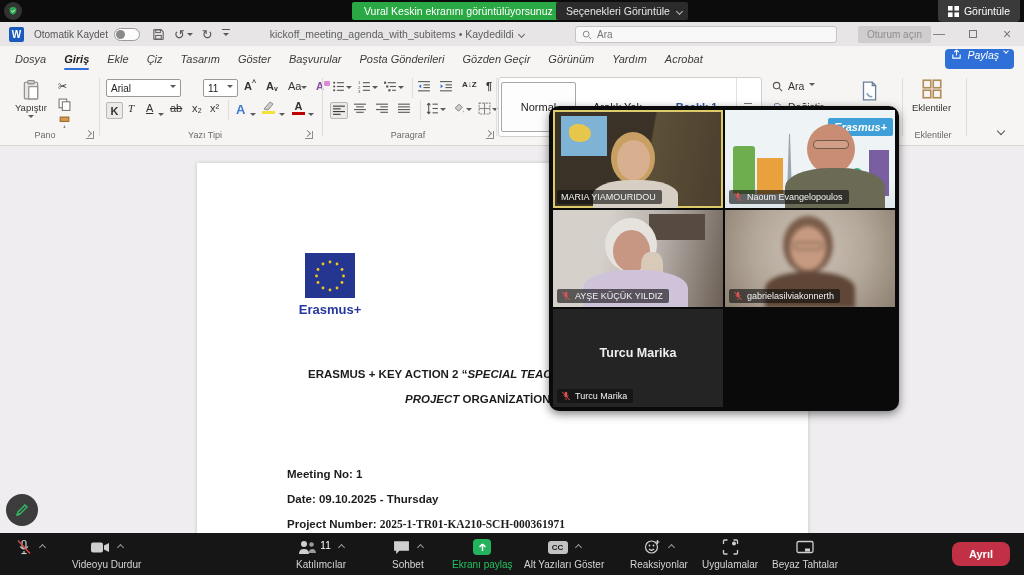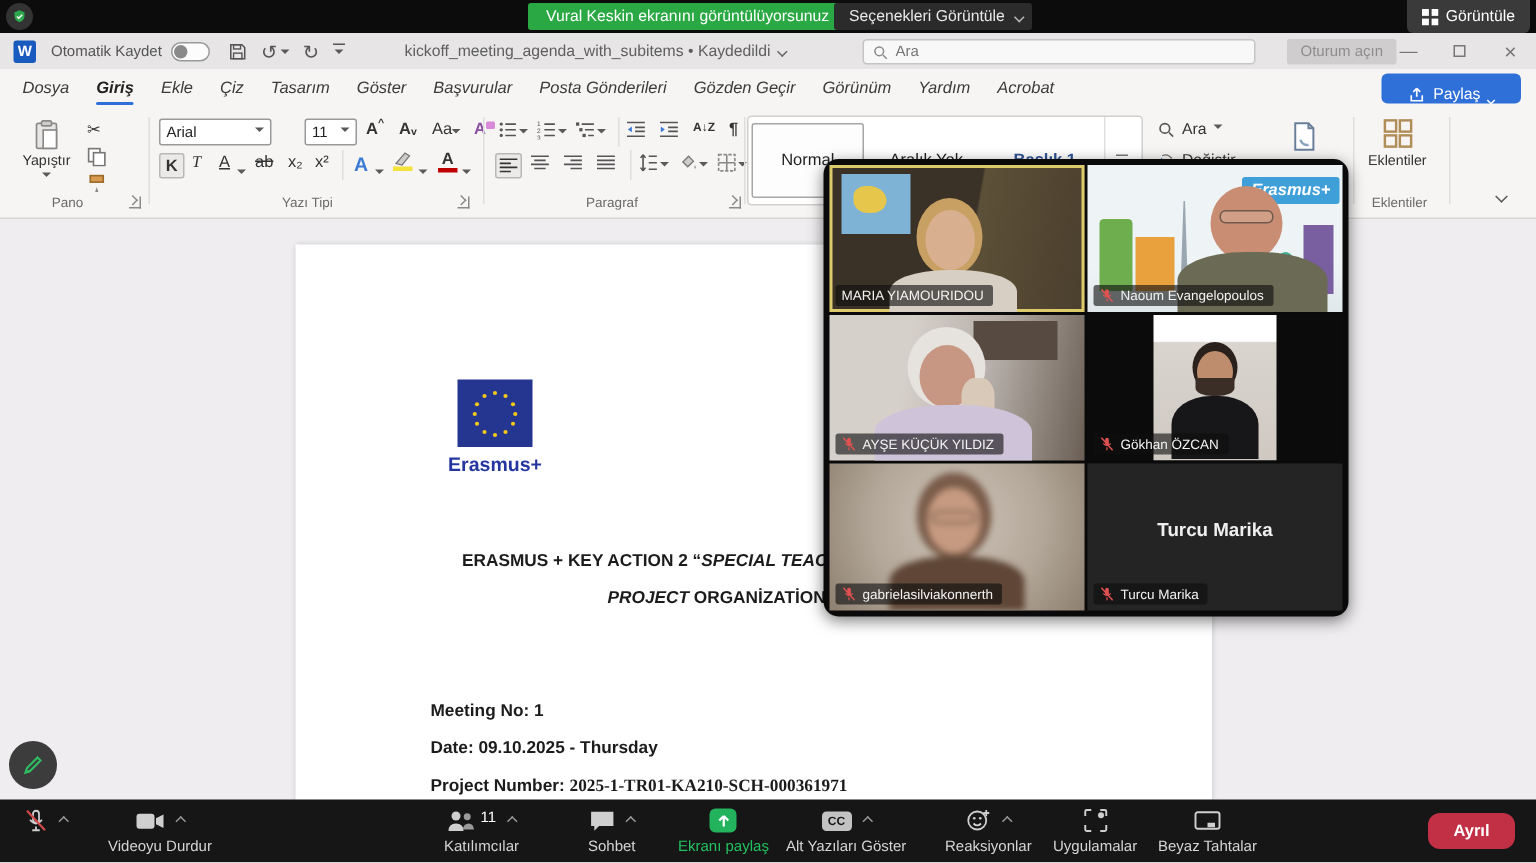--- a/index.html
+++ b/index.html
@@ -32,21 +32,21 @@
   .signin { position:absolute; left:858px; top:4px; height:17px; background:#cfcdcd; color:#8f8d8d; font-size:10px; line-height:17px; padding:0 9px; border-radius:2px; }
   .winctl { position:absolute; right:0; top:0; height:24px; display:flex; }
   .winctl > div { width:34px; height:24px; display:flex; align-items:center; justify-content:center; color:#777; font-size:12px; }
   .restore-box { width:8px; height:8px; border:1px solid #777; }
 
   
   .r-tabs { position:absolute; left:0; top:46px; width:1024px; height:26px; background:#f7f5f4; display:flex; align-items:center; padding-left:6px; }
   .r-tab { font-size:11px; color:#3b3b3b; padding:0 9px; height:26px; line-height:26px; position:relative; white-space:nowrap;font-style:italic; }
   .r-tab.active { font-weight:bold; color:#222; }
   .r-tab.active::after { content:""; position:absolute; left:9px; right:9px; bottom:2px; height:2.5px; background:#2e6fd8; border-radius:2px; }
-  .share-btn { position:absolute; right:10px; top:3px; height:20px; background:#2e6fd8; color:#fff; font-size:10.5px; border-radius:4px; display:flex; align-items:flex-end; gap:5px; padding:0 18px; }
+  .share-btn { position:absolute; right:10px; top:3px; height:20px; background:#2e6fd8; color:#fff; font-size:10.5px; border-radius:4px; display:flex; align-items:flex-start; gap:5px; padding:0 6px;font-style:italic; }
   .share-btn .cd { border-color:#fff; width:4px; height:4px; }
 
   
   .ribbon { position:absolute; left:0; top:72px; width:1024px; height:74px; background:#f7f5f4; border-bottom:1px solid #d8d6d4; font-size:10px; color:#444; }
   .vsep { position:absolute; top:6px; height:58px; width:1px; background:#e0dedc; }
   .grp-label { position:absolute; top:58px; font-size:9px; color:#6a6a6a; text-align:center; }
   .launcher { position:absolute; top:59px; width:8px; height:8px; border-right:1px solid #8a8a8a; border-bottom:1px solid #8a8a8a; }
   .launcher::after { content:""; position:absolute; right:2px; bottom:2px; width:4px; height:4px; border-right:1px solid #8a8a8a; border-bottom:1px solid #8a8a8a; transform:rotate(-45deg); }
   .combo { position:absolute; height:18px; background:#fff; border:1px solid #999; border-radius:2px; font-size:10px; display:flex; align-items:center; justify-content:space-between; padding:0 4px; color:#222; }
   .rbtn { position:absolute; display:flex; align-items:center; justify-content:center; color:#333; font-size:11px; }
@@ -532,37 +532,20 @@
         <svg class="mictag" viewBox="0 0 12 12">
             <rect x="4.5" y="1" width="3" height="6" rx="1.5" fill="#e05252"></rect>
             <path d="M3 5.5q3 3.5 6 0" fill="none" stroke="#e05252"></path>
             <line x1="6" y1="8.5" x2="6" y2="11" stroke="#e05252"></line>
             <line x1="1.5" y1="1" x2="10.5" y2="11" stroke="#e05252" stroke-width="1.2"></line>
           </svg>
         <span>AYŞE KÜÇÜK YILDIZ</span>
       </div>
     </div>
 
-    <div class="tile sc-gokhan">
-      <div class="vcol">
-        <div class="head" style="left:26px; top:18px; width:30px; height:34px; background:#2a211c;"></div>
-        <div class="head" style="left:29px; top:24px; width:24px; height:28px; background:#bd8d6e;"></div>
-        <div style="position:absolute; left:28px; top:42px; width:26px; height:12px; background:#3a2e26; border-radius:0 0 45% 45%;"></div>
-        <div class="torso" style="left:12px; top:54px; width:58px; height:42px; background:#17171a;"></div>
-      </div>
-      <div class="nametag">
-        <svg class="mictag" viewBox="0 0 12 12">
-            <rect x="4.5" y="1" width="3" height="6" rx="1.5" fill="#e05252"></rect>
-            <path d="M3 5.5q3 3.5 6 0" fill="none" stroke="#e05252"></path>
-            <line x1="6" y1="8.5" x2="6" y2="11" stroke="#e05252"></line>
-            <line x1="1.5" y1="1" x2="10.5" y2="11" stroke="#e05252" stroke-width="1.2"></line>
-          </svg>
-        <span>Gökhan ÖZCAN</span>
-      </div>
-    </div>
 
     <div class="tile sc-gabriela">
       <div style="filter:blur(2px);">
         <div class="head" style="left:58px; top:6px; width:50px; height:58px; background:#7a5c4a;"></div>
         <div class="head" style="left:65px; top:16px; width:36px; height:44px; background:#c69a80;"></div>
         <div style="position:absolute; left:68px; top:32px; width:30px; height:8px; border:1.5px solid #5a4638; border-radius:4px;"></div>
         <div class="torso" style="left:40px; top:62px; width:90px; height:36px; background:#5f4636;"></div>
       </div>
       <div class="nametag">
         <svg class="mictag" viewBox="0 0 12 12">

